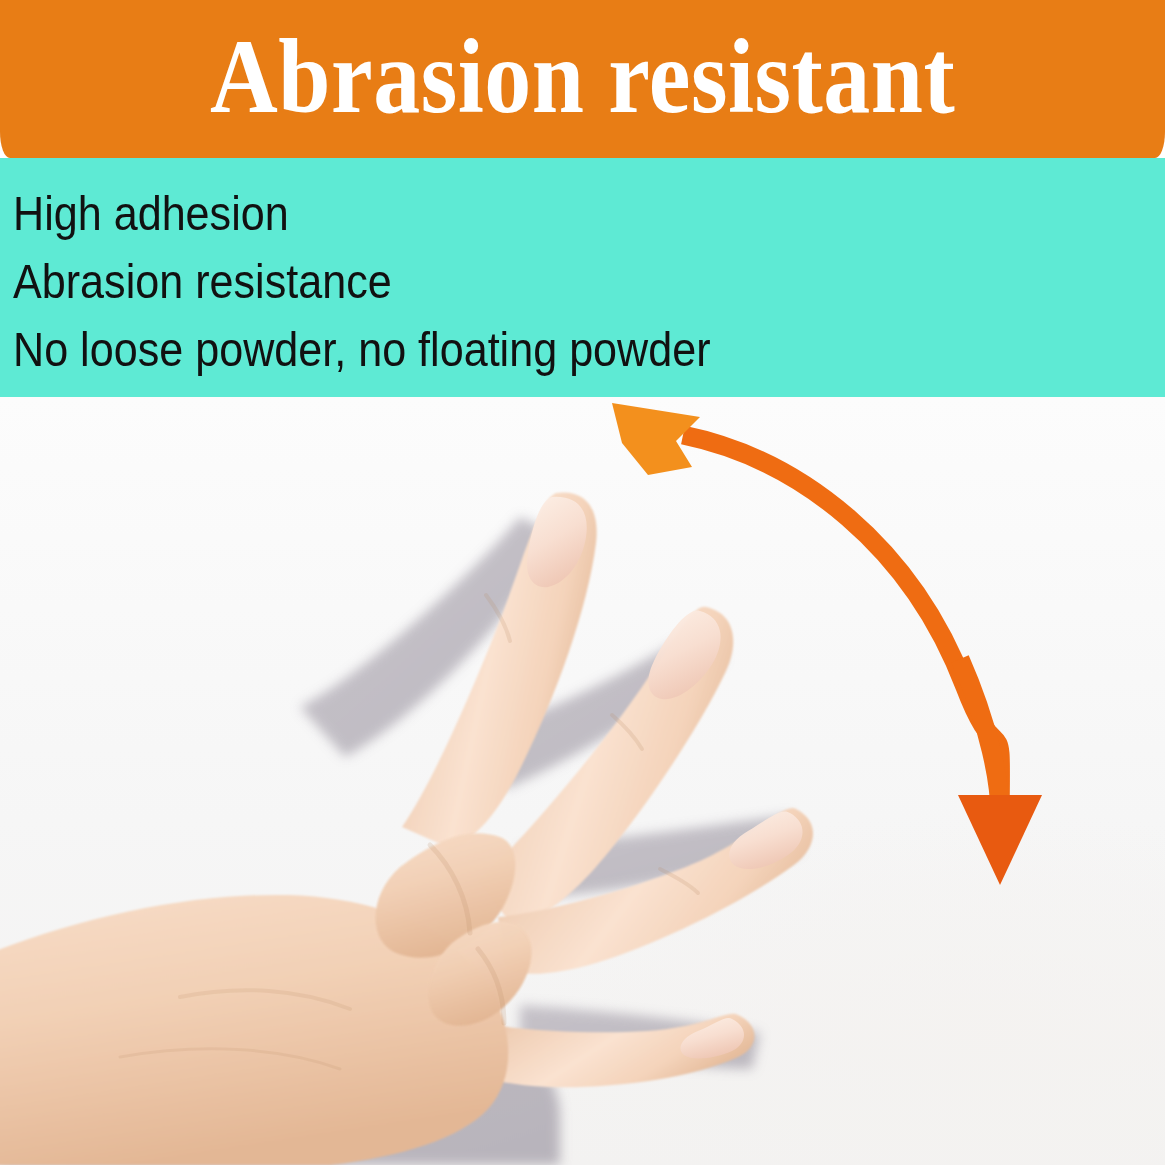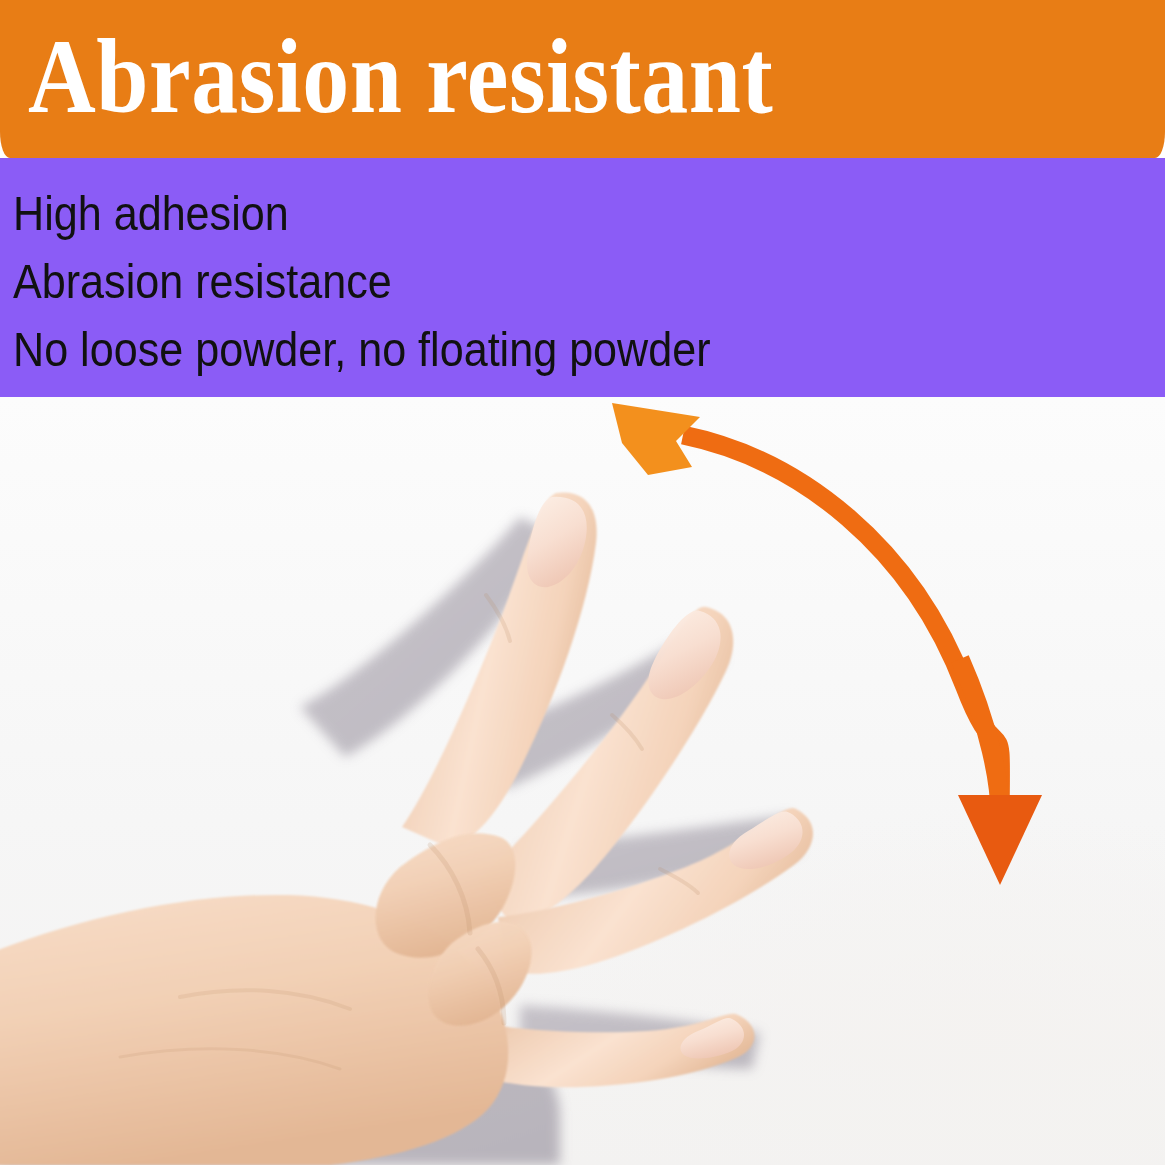--- a/index.html
+++ b/index.html
@@ -21,20 +21,21 @@
     position: absolute;
     left: 0;
     top: 0;
     width: 1165px;
     height: 158px;
     background: #e87d15;
     border-bottom-left-radius: 10px 26px;
     border-bottom-right-radius: 10px 26px;
     display: flex;
     align-items: center;
+    justify-content: center;
   }
   #header-title {
     color: #ffffff;
     font-family: "Liberation Serif", "DejaVu Serif", serif;
     font-weight: bold;
     font-size: 101px;
     line-height: 1;
     letter-spacing: 0.5px;
     transform: scaleX(0.93) scaleY(1.04);
     transform-origin: center center;
@@ -42,21 +43,21 @@
     margin-top: -4px;
   }
 
   
   #feature-list {
     position: absolute;
     left: 0;
     top: 158px;
     width: 1165px;
     height: 239px;
-    background: #8b5cf6;
+    background: #5eead4;
     padding: 21px 0 0 13px;
     box-sizing: border-box;
   }
   .feature-line {
     color: #111111;
     font-family: "Liberation Sans", sans-serif;
     font-weight: 400;
     font-size: 49px;
     line-height: 68px;
     white-space: nowrap;

